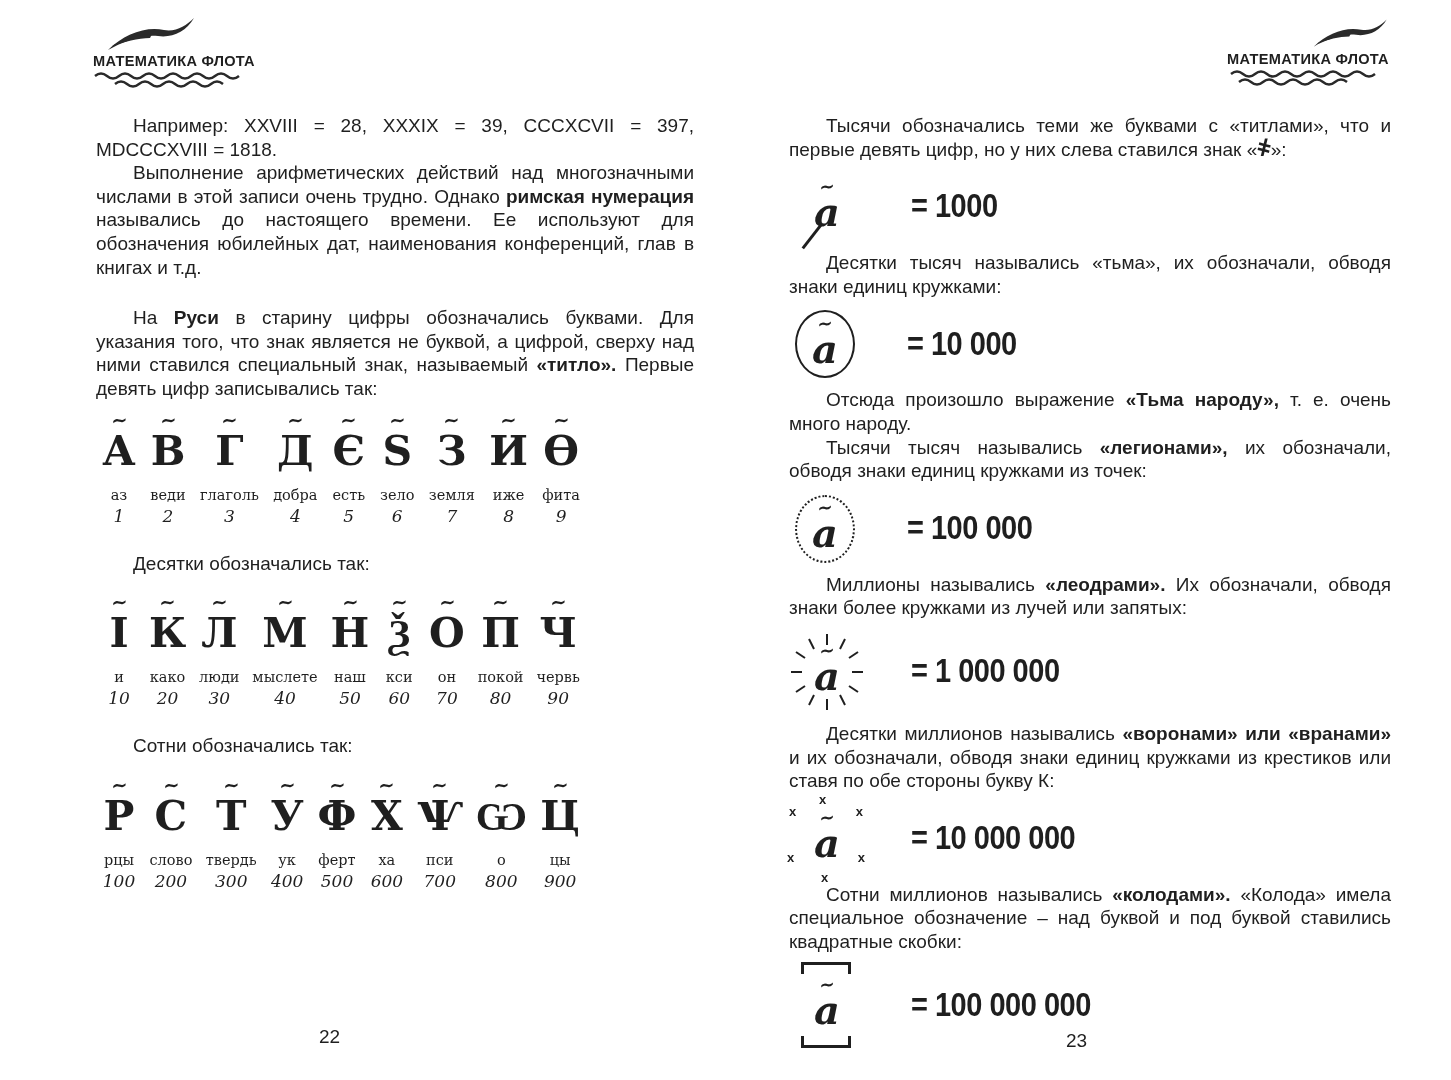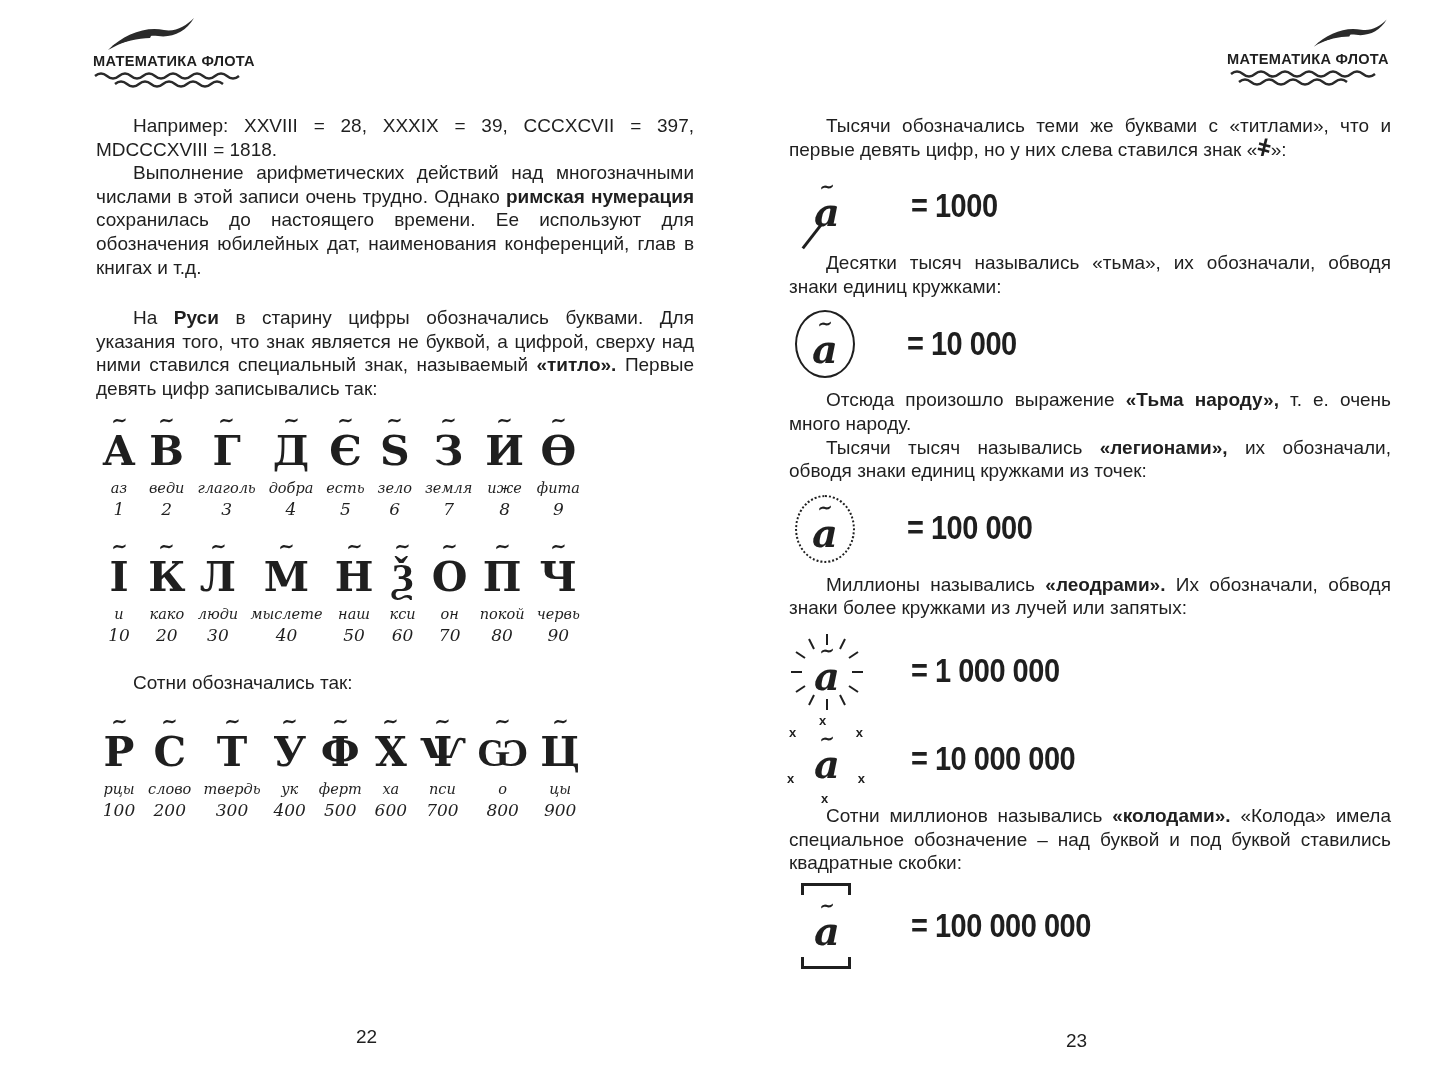--- a/index.html
+++ b/index.html
@@ -33,22 +33,22 @@
   .ksign { font-weight:bold; font-size:23px; line-height:0; }
   
   .theading { text-indent:37px; margin:0; }
   .ntable { display:flex; justify-content:space-between; width:478px;
             margin:22px 0 0 6px; }
   .ncell { display:flex; flex-direction:column; align-items:center; min-width:34px; }
   .ntitlo { font-family:"DejaVu Serif", serif; font-weight:bold; font-size:20px;
             line-height:10px; height:12px; transform:rotate(-6deg); }
   .nglyph { font-family:"DejaVu Serif", serif; font-weight:bold; font-size:41px;
             line-height:48px; }
-  .nname  { font-family:"DejaVu Serif", serif; font-style:italic; font-size:14.5px;
-            line-height:17px; margin-top:5px; white-space:nowrap; }
+  .nname  { font-family:"DejaVu Serif", serif; font-size:14.5px;
+            line-height:17px; margin-top:12px; white-space:nowrap; }
   .nval   { font-family:"DejaVu Serif", serif; font-style:italic; font-size:17px;
             line-height:20px; margin-top:2px; }
   .units-tbl { margin-top:14px; }
   .tens-head, .hund-head { margin-top:26px; }
   
   .eqrow { display:flex; align-items:center; margin:10px 0 8px 6px; height:72px; }
   .eqrow.tall { height:84px; }
   .eqtext { font-weight:bold; font-size:29px; letter-spacing:-.5px;
             margin-left:52px; display:inline-block;
             transform:scaleY(1.12); transform-origin:center; white-space:nowrap; }
@@ -71,21 +71,21 @@
   .x-bl { bottom:8px; left:-8px; }
   .x-br { bottom:8px; right:-6px; }
   .x-b  { bottom:-12px; left:26px; }
   .brk { position:absolute; left:6px; width:44px; height:9px; }
   .brk-top { top:-11px; border-top:3.4px solid #1f1f1f;
              border-left:3.4px solid #1f1f1f; border-right:3.4px solid #1f1f1f; }
   .brk-bot { bottom:-9px; border-bottom:3.4px solid #1f1f1f;
              border-left:3.4px solid #1f1f1f; border-right:3.4px solid #1f1f1f; }
   
   .pnum { position:absolute; font-size:19px; }
-  .pnum.l { left:356px; top:1026px;text-align:center; }
+  .pnum.l { left:319px; top:1026px;text-align:center; }
   .pnum.r { left:1066px; top:1030px; }
 </style>
 </head>
 <body>
 
 <div class="canvas">
 
   <div class="logo left">
     <svg class="bird" width="92" height="38" viewBox="0 0 92 38">
       <path d="M2 34 C18 18, 40 10, 58 14 C70 16, 80 10, 88 2 C80 16, 66 22, 52 20 C36 18, 16 26, 2 34 Z" fill="#2a2a2a"></path>
@@ -105,21 +105,21 @@
     </svg>
     <span class="ltitle">МАТЕМАТИКА ФЛОТА</span>
     <svg class="waves" width="156" height="18" viewBox="0 0 156 18">
       <path d="M2 5 q6 -5 12 0 t12 0 t12 0 t12 0 t12 0 t12 0 t12 0 t12 0 t12 0 t12 0 t12 0 t12 0" fill="none" stroke="#2a2a2a" stroke-width="2.4"></path>
       <path d="M10 13 q6 -5 12 0 t12 0 t12 0 t12 0 t12 0 t12 0 t12 0 t12 0 t12 0" fill="none" stroke="#2a2a2a" stroke-width="2.4"></path>
     </svg>
   </div>
 
   <div class="pagecol leftp">
     <p class="para"><span>Например: XXVIII = 28, XXXIX = 39, CCCXCVII = 397, MDCCCXVIII = 1818.</span></p>
-    <p class="para"><span>Выполнение арифметических действий над многозначными числами в этой записи очень трудно. Однако </span><span class="b">римская нумерация</span><span> сохранилась до настоящего времени. Ее используют для обозначения юбилейных дат, наименования конференций, глав в книгах и т.д.</span></p>
+    <p class="para"><span>Выполнение арифметических действий над многозначными числами в этой записи очень трудно. Однако </span><span class="b">римская нумерация</span><span> назывались до настоящего времени. Ее используют для обозначения юбилейных дат, наименования конференций, глав в книгах и т.д.</span></p>
     <div class="gap28"></div>
     <p class="para"><span>На </span><span class="b">Руси</span><span> в старину цифры обозначались буквами. Для указания того, что знак является не буквой, а цифрой, сверху над ними ставился специальный знак, называемый </span><span class="b">«титло».</span><span> Первые девять цифр записывались так:</span></p>
 
     <div class="ntable units-tbl">
         <div class="ncell">
           <span class="ntitlo">~</span>
           <span class="nglyph">А</span>
           <span class="nname">аз</span>
           <span class="nval">1</span>
         </div>
@@ -166,20 +166,21 @@
           <span class="nval">8</span>
         </div>
         <div class="ncell">
           <span class="ntitlo">~</span>
           <span class="nglyph">Ѳ</span>
           <span class="nname">фита</span>
           <span class="nval">9</span>
         </div>
       </div>
 
+    <p class="theading tens-head">Десятки обозначались так:</p>
     <div class="ntable">
         <div class="ncell">
           <span class="ntitlo">~</span>
           <span class="nglyph">І</span>
           <span class="nname">и</span>
           <span class="nval">10</span>
         </div>
         <div class="ncell">
           <span class="ntitlo">~</span>
           <span class="nglyph">К</span>
@@ -349,20 +350,21 @@
           </g>
         </svg>
         <span class="azwrap">
           <span class="aztitlo">~</span>
           <span class="azletter">а</span>
         </span>
       </span>
       <span class="eqtext">= 1 000 000</span>
     </div>
 
+    <p class="para"><span>Десятки миллионов назывались </span><span class="b">«воронами» или «вранами»</span><span> и их обозначали, обводя знаки единиц кружками из крестиков или ставя по обе стороны букву К:</span></p>
 
     <div class="eqrow">
       <span class="sym">
         <span class="xmark x-t">х</span>
         <span class="xmark x-tl">х</span>
         <span class="xmark x-tr">х</span>
         <span class="xmark x-bl">х</span>
         <span class="xmark x-br">х</span>
         <span class="xmark x-b">х</span>
         <span class="azwrap">

